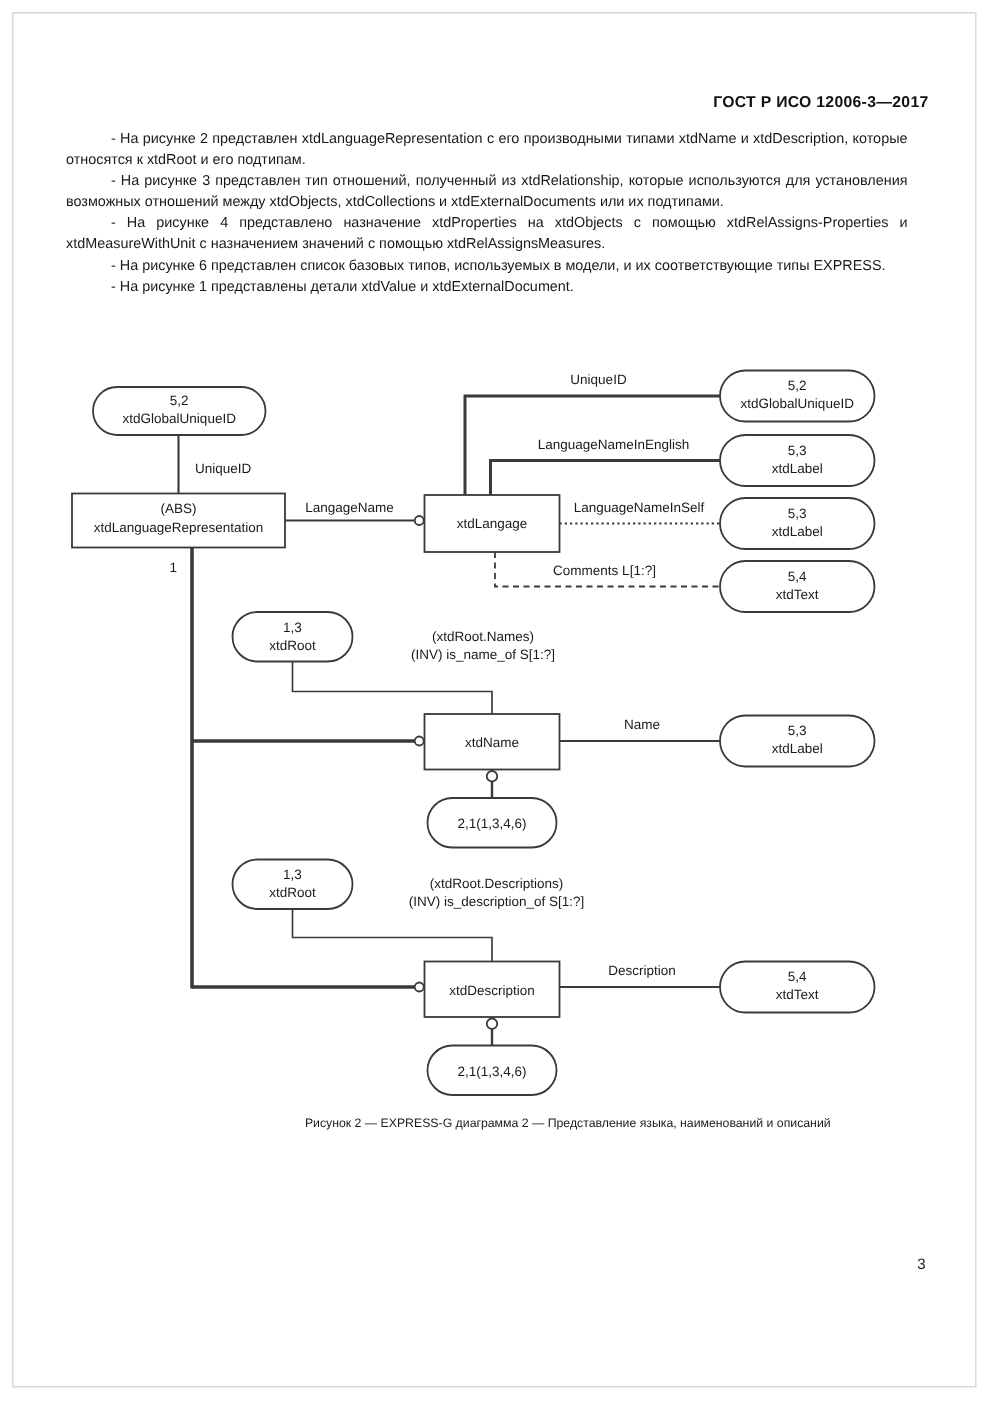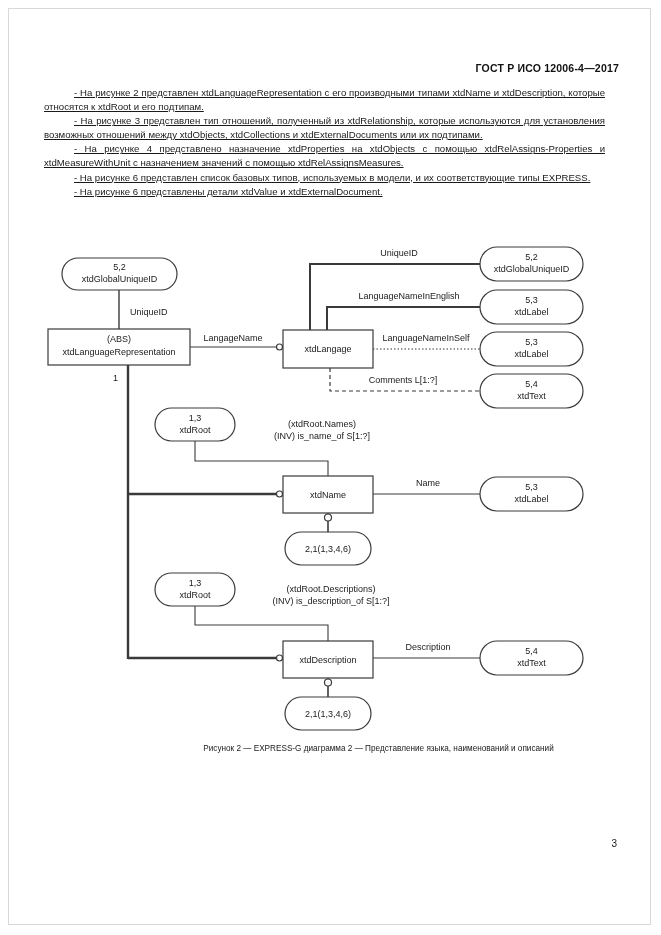--- a/index.html
+++ b/index.html
@@ -43,21 +43,20 @@
     top: 86px;
     width: 575px;
     font-size: 9.6px;
     line-height: 14.1px;
     color: #1a1a1a;
     text-align: justify;
   }
   .body-text p {
     margin: 0 14px 0 0;
     text-indent: 30px;
-    text-decoration: underline;
   }
   .diagram {
     position: absolute;
     left: 0;
     top: 0;
     width: 661px;
     height: 935px;
   }
   .caption {
     position: absolute;
@@ -81,28 +80,28 @@
     fill: #1a1a1a;
   }
 </style>
 </head>
 <body>
 
 <div class="page">
 
   <div class="page-border"></div>
 
-  <div class="header-std">ГОСТ Р ИСО 12006-4—2017</div>
+  <div class="header-std">ГОСТ Р ИСО 12006-3—2017</div>
 
   <div class="body-text">
     <p>- На рисунке 2 представлен xtdLanguageRepresentation с его производными типами xtdName и xtdDescription, которые относятся к xtdRoot и его подтипам.</p>
     <p>- На рисунке 3 представлен тип отношений, полученный из xtdRelationship, которые используются для установления возможных отношений между xtdObjects, xtdCollections и xtdExternalDocuments или их подтипами.</p>
     <p>- На рисунке 4 представлено назначение xtdProperties на xtdObjects с помощью   xtdRelAssigns-Properties и xtdMeasureWithUnit с назначением значений с помощью  xtdRelAssignsMeasures.</p>
     <p>- На рисунке 6 представлен список базовых типов, используемых в модели, и их соответствующие типы EXPRESS.</p>
-    <p>- На рисунке 6 представлены детали xtdValue и xtdExternalDocument.</p>
+    <p>- На рисунке 1 представлены детали xtdValue и xtdExternalDocument.</p>
   </div>
 
   <svg class="diagram" viewBox="0 0 661 935" xmlns="http://www.w3.org/2000/svg">
 
     <line x1="119" y1="289" x2="119" y2="329" stroke="#3a3a3a" stroke-width="1.4"></line>
 
     <rect x="62" y="258" width="115" height="32" rx="16" ry="16" fill="#ffffff" stroke="#3a3a3a" stroke-width="1.2"></rect>
     <text x="119.5" y="270" font-size="9" text-anchor="middle">5,2</text>
     <text x="119.5" y="282" font-size="9" text-anchor="middle">xtdGlobalUniqueID</text>
 

